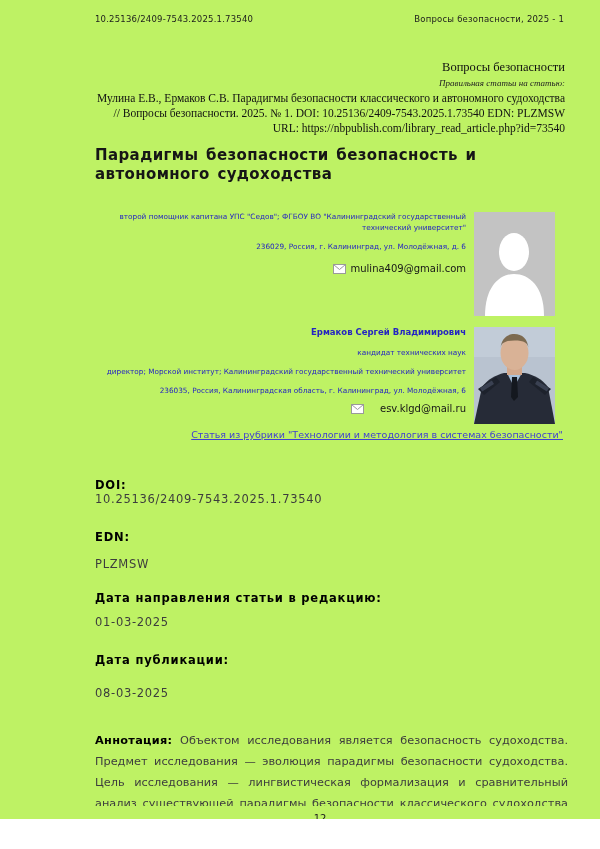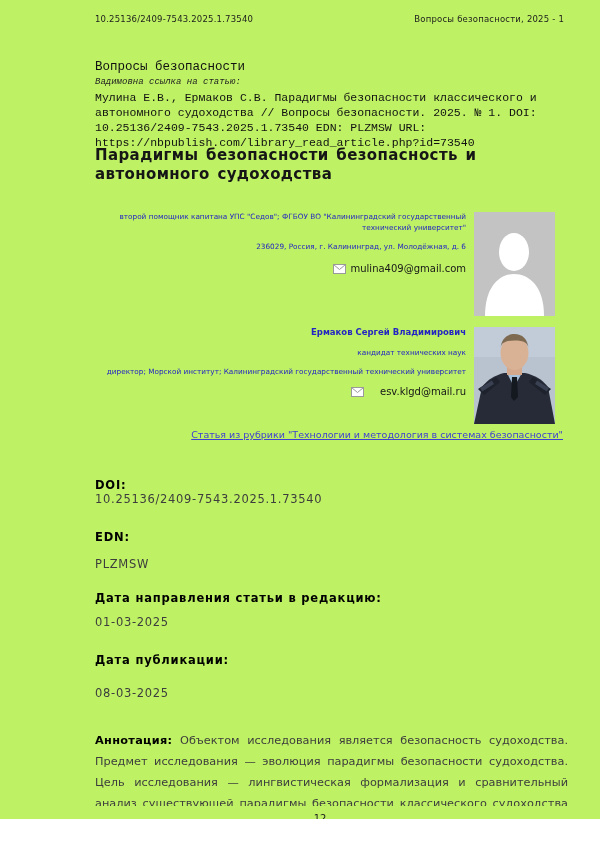--- a/index.html
+++ b/index.html
@@ -12,21 +12,21 @@
     margin: 0 auto;
     background: #bef264;
     outline: 1px solid #e0e0e0;
     overflow: hidden;
   }
   
   .hdr { position: absolute; top: 14px; font-size: 8.5px; color: #1c1c1c; letter-spacing: .2px; }
   .hdr-left { left: 95px; }
   .hdr-right { right: 36px; }
   
-  .cite { position: absolute; left: 95px; top: 60px; width: 470px; font-family: Liberation Mono, monospace; color: #111; }
+  .cite { position: absolute; left: 95px; top: 60px; width: 470px; font-family: Liberation Serif, serif; color: #111; text-align: right; }
   .cite-journal { font-size: 12.5px; margin-bottom: 3px; }
   .cite-note { font-size: 9px; font-style: italic; margin-bottom: 3px; color: #222; }
   .cite-ref { font-size: 11.5px; line-height: 15px; }
   
   .title { position: absolute; left: 95px; top: 146px; width: 482px;
            font-size: 15px; font-weight: bold; line-height: 19px;
            letter-spacing: .4px; word-spacing: 2px; color: #161616; }
   
   .author-row { position: absolute; left: 95px; width: 470px; display: flex; align-items: flex-start; }
   .author-row.a1 { top: 212px; }
@@ -62,21 +62,21 @@
 </head>
 <body>
 
 <div class="page">
 
   <div class="hdr hdr-left">10.25136/2409-7543.2025.1.73540</div>
   <div class="hdr hdr-right">Вопросы безопасности, 2025 - 1</div>
 
   <div class="cite">
     <div class="cite-journal">Вопросы безопасности</div>
-    <div class="cite-note">Вадимовна ссылка на статью:</div>
+    <div class="cite-note">Правильная статьи на статью:</div>
     <div class="cite-ref">Мулина Е.В., Ермаков С.В. Парадигмы безопасности классического и автономного судоходства // Вопросы безопасности. 2025. № 1. DOI: 10.25136/2409-7543.2025.1.73540 EDN: PLZMSW URL: https://nbpublish.com/library_read_article.php?id=73540</div>
   </div>
 
   <h1 class="title">Парадигмы безопасности безопасность и автономного судоходства</h1>
 
   <div class="author-row a1">
     <div class="author-text" style="color:#2424c2;">
       <div class="author-line">второй помощник капитана УПС "Седов"; ФГБОУ ВО "Калининградский государственный технический университет"</div>
       <div class="author-address">236029, Россия, г. Калининград, ул. Молодёжная, д. 6</div>
       <div class="author-email">
@@ -96,20 +96,21 @@
         <path d="M11 104 C 11 74, 26 62, 40 62 C 55 62, 70 74, 70 104 Z" fill="#ffffff"></path>
       </svg>
     </div>
   </div>
 
   <div class="author-row a2">
     <div class="author-text" style="color:#2424c2;">
       <div class="author-name">Ермаков Сергей Владимирович</div>
       <div class="author-line">кандидат технических наук</div>
       <div class="author-line">директор; Морской институт; Калининградский государственный технический университет</div>
+      <div class="author-address">236035, Россия, Калининградская область, г. Калининград, ул. Молодёжная, 6</div>
       <div class="author-email">
         <span class="env-icon">
           <svg viewBox="0 0 13 10" width="13" height="10">
               <rect x="0.5" y="0.5" width="12" height="9" fill="#fff" stroke="#9a9a9a"></rect>
               <path d="M0.5 0.5 L6.5 5.5 L12.5 0.5" fill="none" stroke="#9a9a9a"></path>
             </svg>
         </span>
         <span>esv.klgd@mail.ru</span>
       </div>
     </div>

